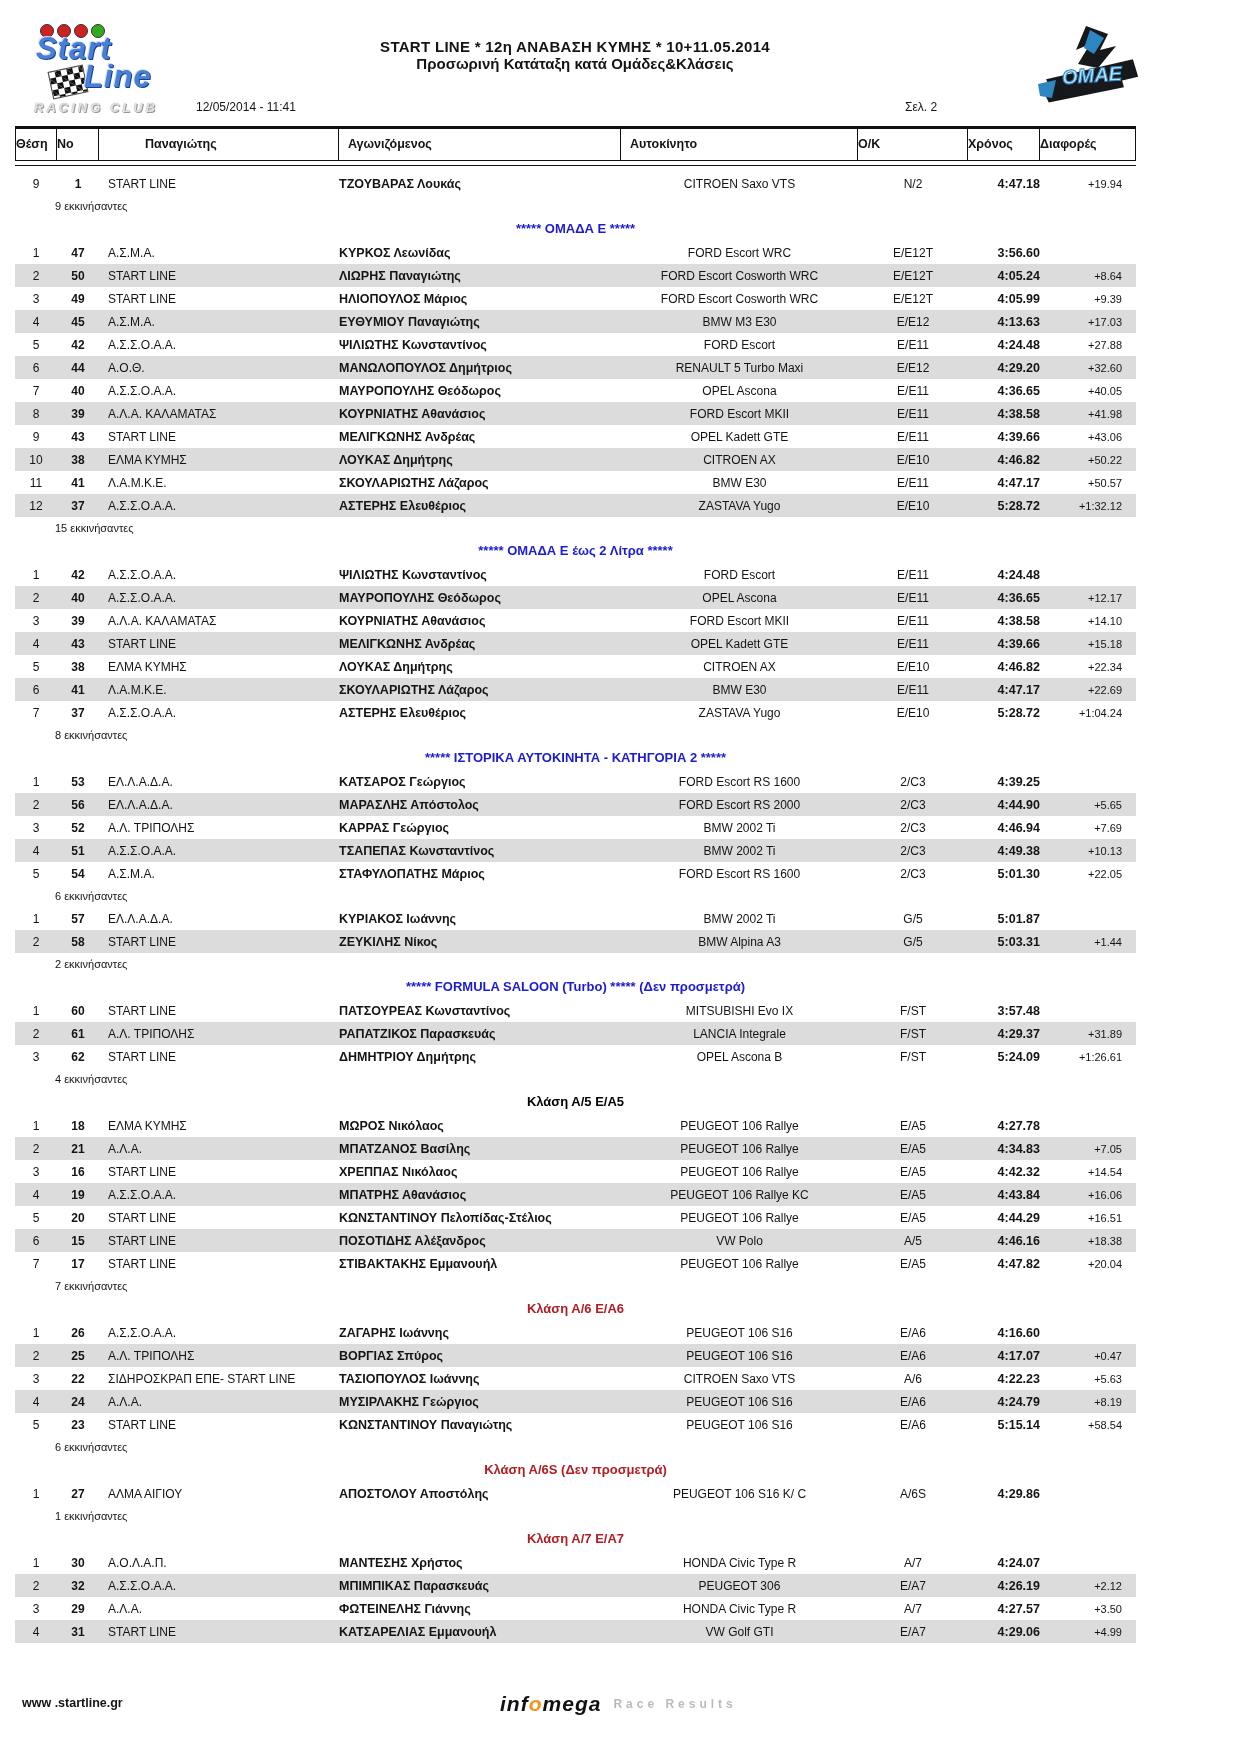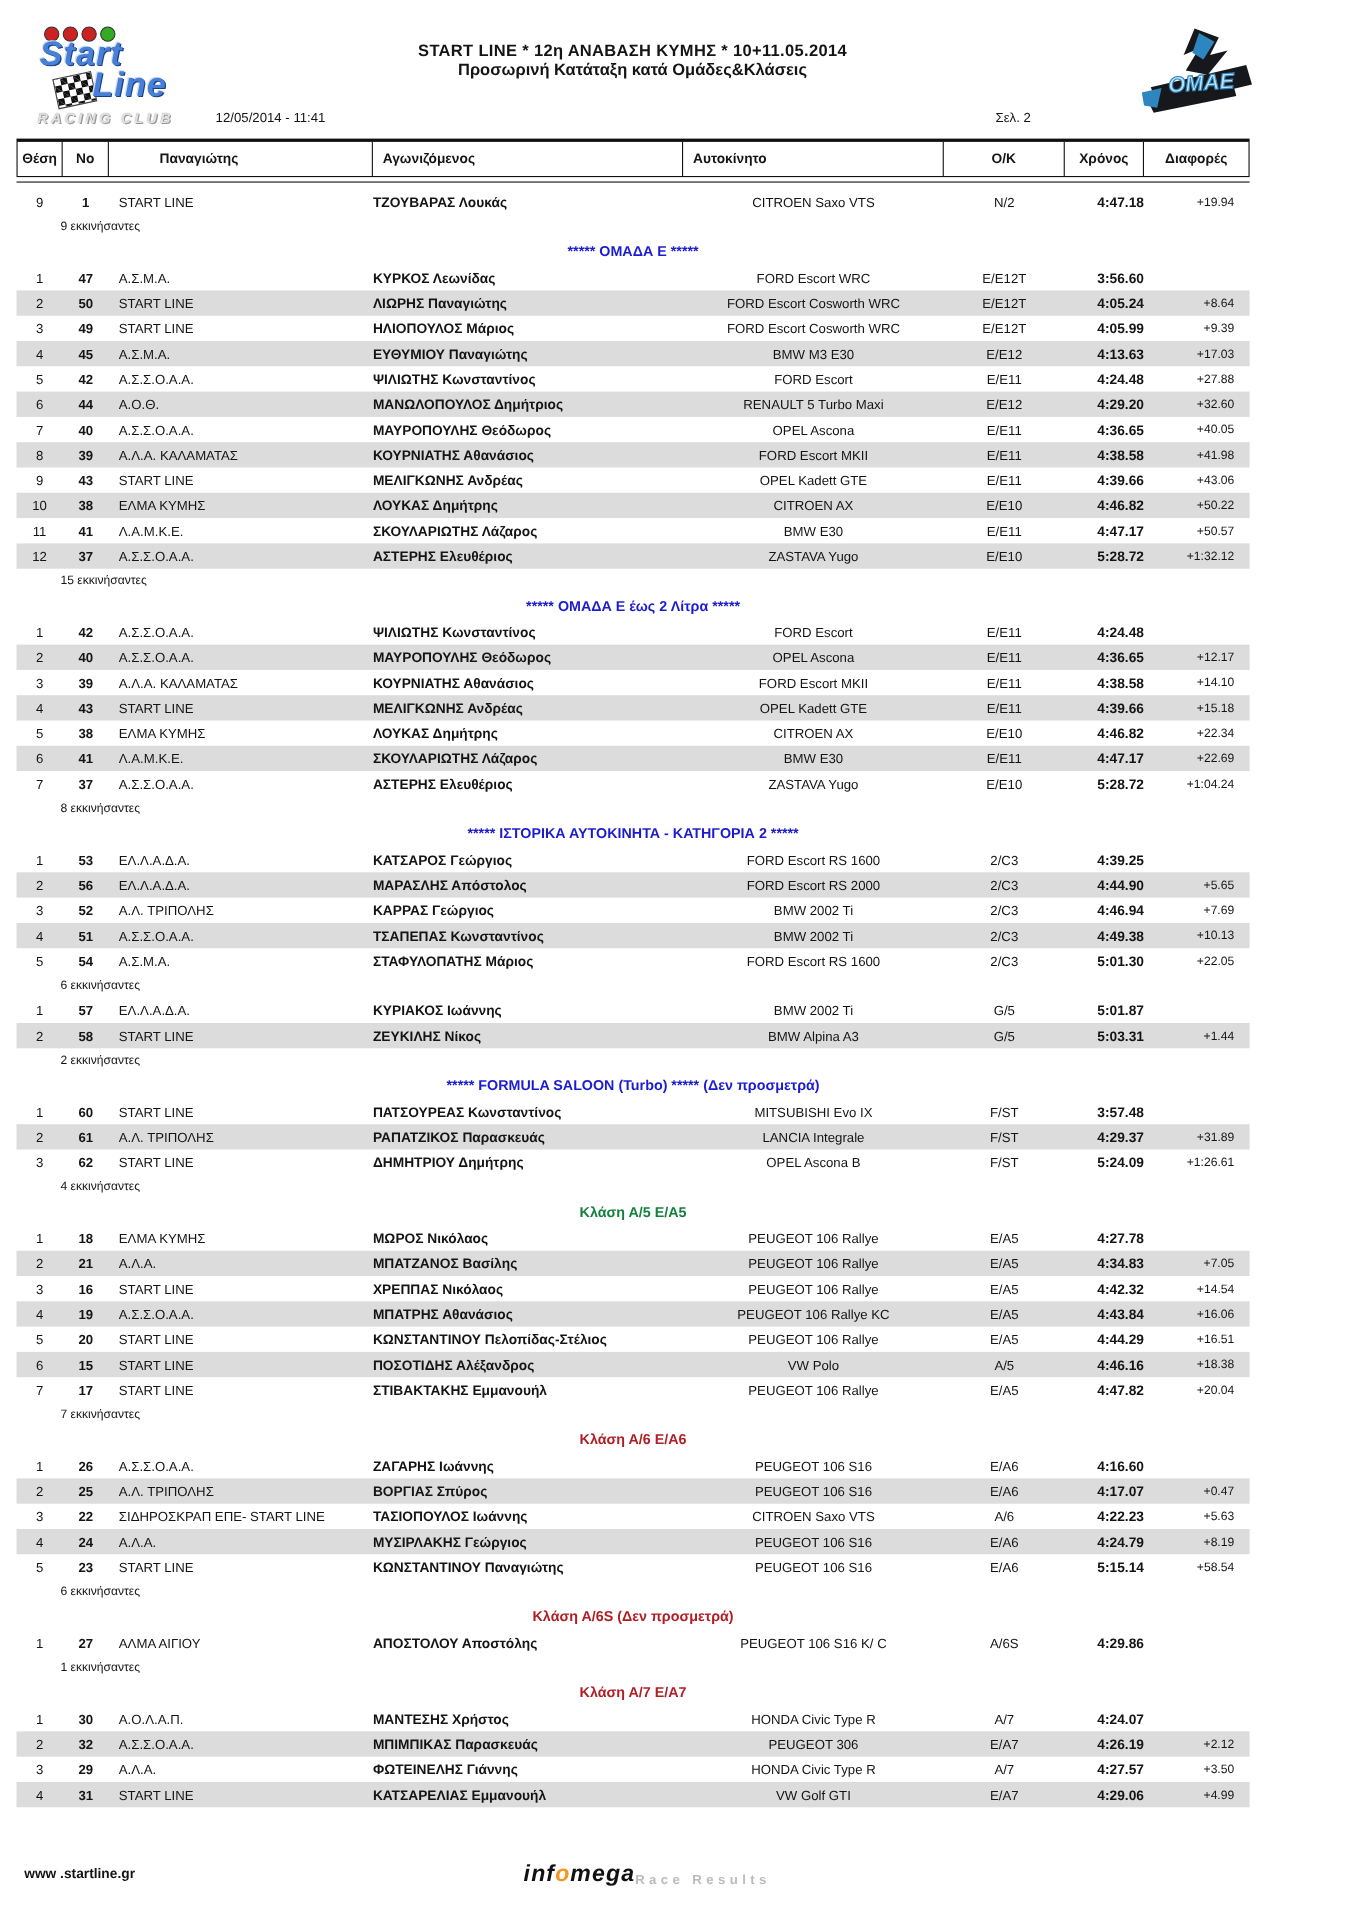--- a/index.html
+++ b/index.html
@@ -33,21 +33,21 @@
   .meta-date{position:absolute;left:196px;top:100px;font-size:12px;}
   .meta-page{position:absolute;left:905px;top:100px;font-size:12px;}
 
   
   .table{position:absolute;left:15px;top:126px;width:1121px;}
   .thead{display:grid;grid-template-columns:42px 42px 240px 282px 237px 110px 72px 96px;
          border-top:3px solid #111;border-bottom:1px solid #111;height:31px;align-items:center;
          font-weight:bold;font-size:12.5px;}
   .thead .hc{height:31px;line-height:31px;border-right:1px solid #111;}
   .thead .hc:first-child{border-left:1px solid #111;}
-  .hc0,.hc1,.hc5,.hc6,.hc7{text-align:center;}
+  .hc0,.hc1,.hc5,.hc6,.hc7{text-align:left;}
   .hc2,.hc3,.hc4{padding-left:9px;}
   .hc2{padding-left:46px;}
   .thead-underline{height:4px;border-bottom:1px solid #111;margin-bottom:6px;}
 
   .row{display:grid;grid-template-columns:42px 42px 240px 282px 237px 110px 72px 96px;
        height:23px;align-items:center;font-size:12px;}
   .row.stripe{background:#dcdcdc;}
   .c-pos{text-align:center;}
   .c-no{text-align:center;font-weight:bold;}
   .c-team{padding-left:9px;white-space:nowrap;}
@@ -56,21 +56,21 @@
   .c-ok{text-align:center;}
   .c-time{text-align:right;font-weight:bold;font-size:12.5px;}
   .c-diff{text-align:right;padding-right:14px;font-size:11px;}
 
   .section-title{height:24px;line-height:24px;text-align:center;font-weight:bold;font-size:13px;}
   .starters{height:22px;line-height:22px;font-size:11px;margin-left:40px;}
 
   
   .footer{position:absolute;left:0;top:1692px;width:1240px;height:30px;}
   .site{position:absolute;left:22px;top:4px;font-size:12.5px;font-weight:bold;}
-  .brand{position:absolute;left:476px;top:0;display:flex;align-items:flex-end;gap:0;}
+  .brand{position:absolute;left:500px;top:0;display:flex;align-items:center;gap:12px;}
   .brand-main{font-size:21px;font-weight:bold;font-style:italic;letter-spacing:1px;color:#111;}
   .brand-main .o{color:#f7941d;}
   .brand-sub{font-size:12px;font-weight:bold;letter-spacing:4px;color:#bbbbbb;}
 </style>
 </head>
 <body>
 
 <div class="page">
 
   <div class="sl-logo">
@@ -421,21 +421,21 @@
           <div class="c-pos">3</div>
           <div class="c-no">62</div>
           <div class="c-team">START LINE</div>
           <div class="c-driver">ΔΗΜΗΤΡΙΟΥ Δημήτρης</div>
           <div class="c-car">OPEL Ascona B</div>
           <div class="c-ok">F/ST</div>
           <div class="c-time">5:24.09</div>
           <div class="c-diff">+1:26.61</div>
         </div>
         <div class="starters">4 εκκινήσαντες</div>
-        <div class="section-title" style="color: #15803d;">Κλάση Α/5 Ε/Α5</div>
+        <div class="section-title" style="color: #000000;">Κλάση Α/5 Ε/Α5</div>
         <div class="row">
           <div class="c-pos">1</div>
           <div class="c-no">18</div>
           <div class="c-team">ΕΛΜΑ ΚΥΜΗΣ</div>
           <div class="c-driver">ΜΩΡΟΣ Νικόλαος</div>
           <div class="c-car">PEUGEOT 106 Rallye</div>
           <div class="c-ok">E/A5</div>
           <div class="c-time">4:27.78</div>
           <div class="c-diff"></div>
         </div>

